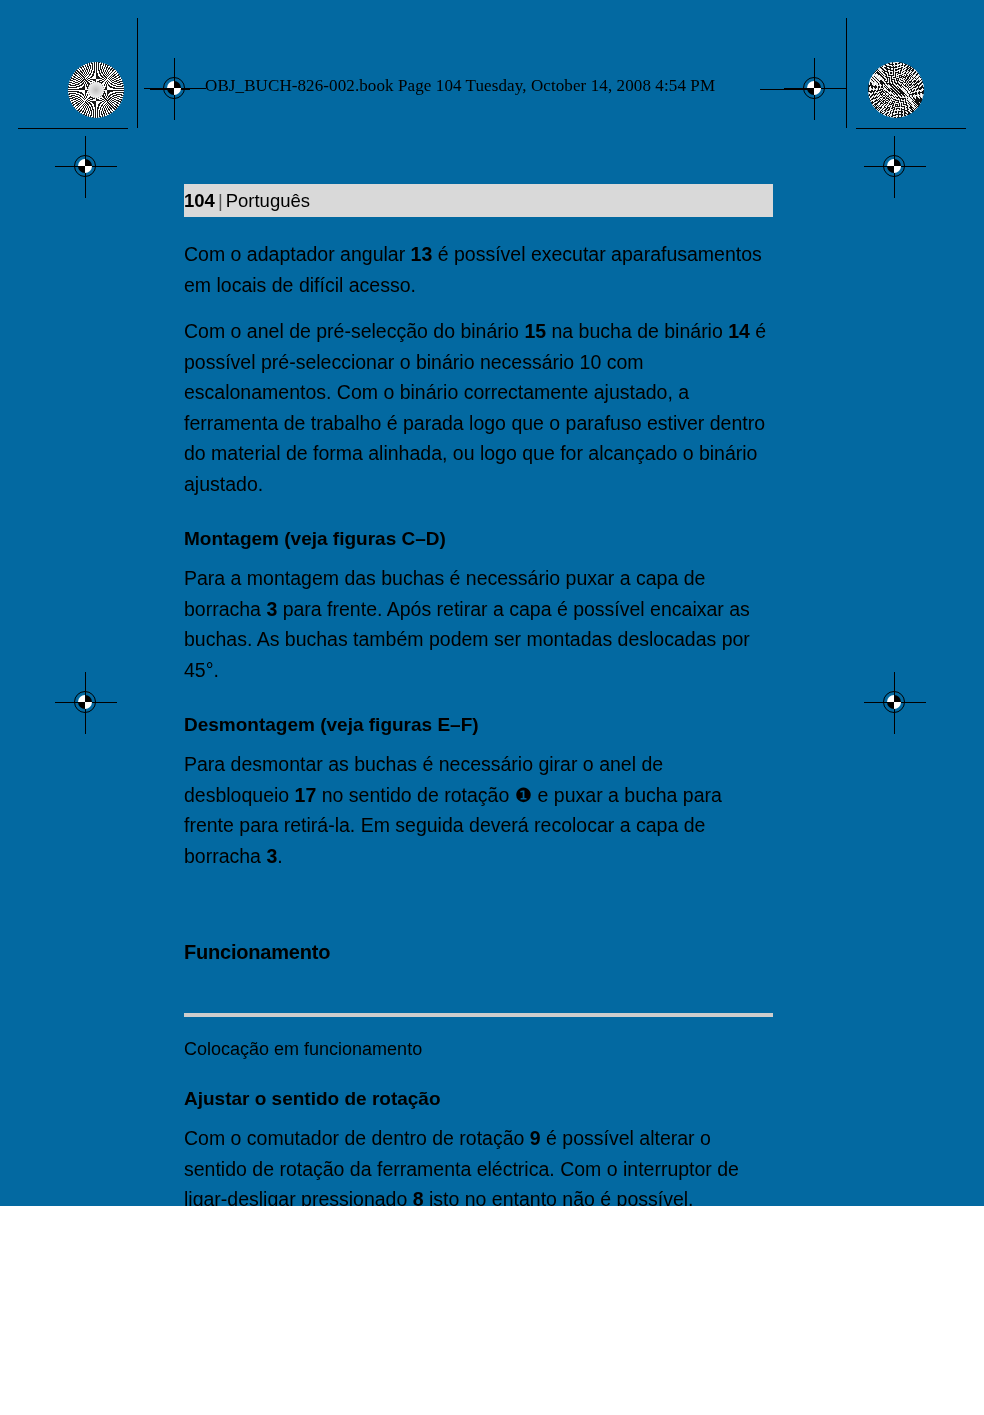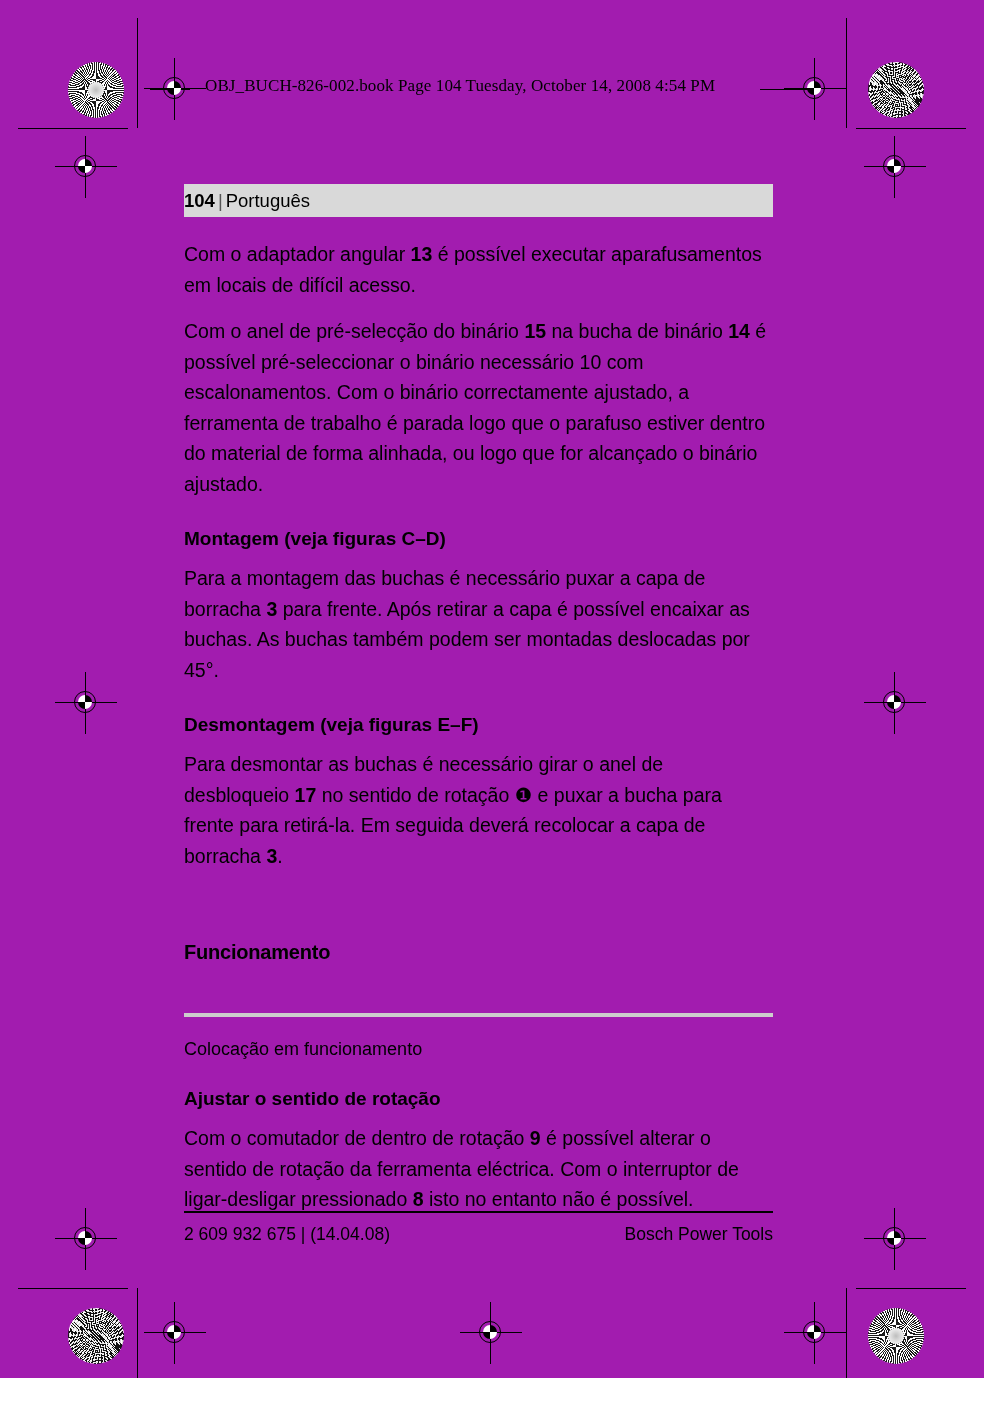--- a/index.html
+++ b/index.html
@@ -7,23 +7,23 @@
     padding: 0;
     background: #ffffff;
   }
   body {
     font-family: "Liberation Sans", sans-serif;
     color: #000000;
   }
   .page {
     position: relative;
     width: 984px;
-    height: 1378px;
+    height: 1206px;
     overflow: hidden;
-    background: #a21caf;
+    background: #0369a1;
   }
 
   
   .trim-line {
     position: absolute;
     background: #000000;
   }
   .trim-h { height: 1px; }
   .trim-v { width: 1px; }
 

